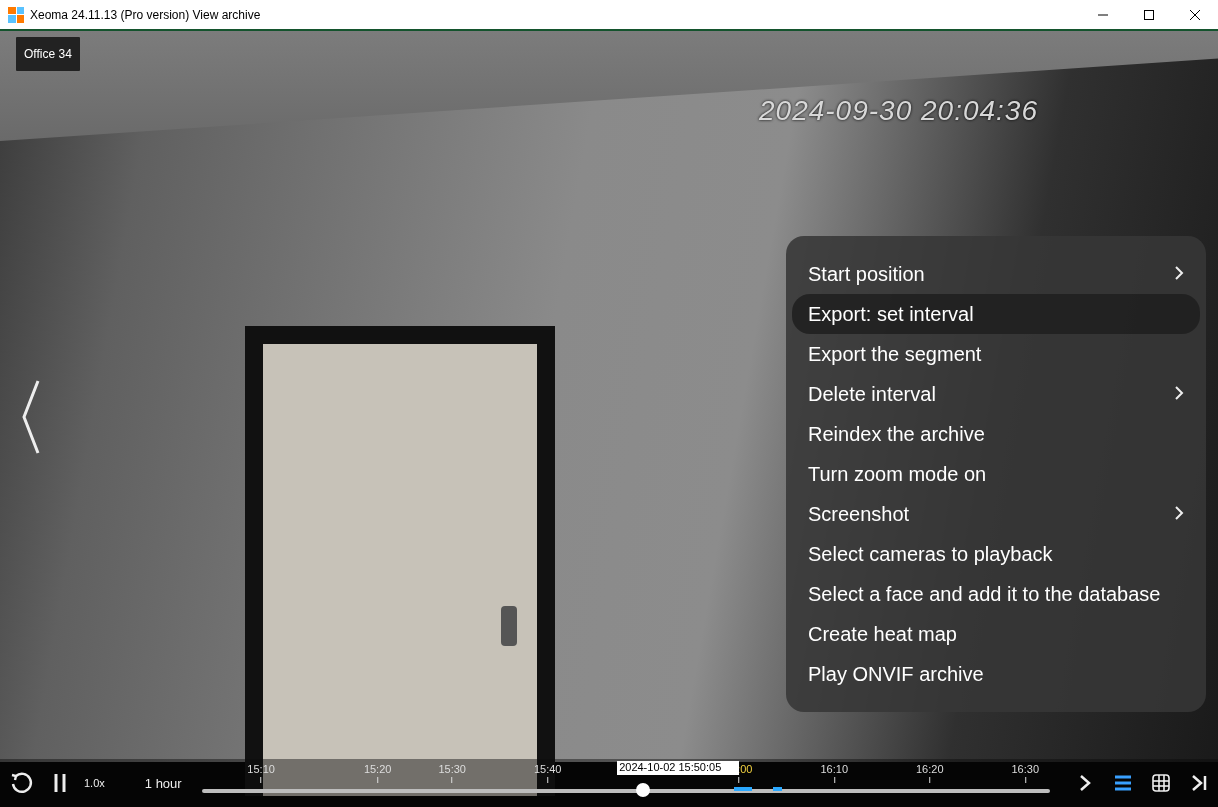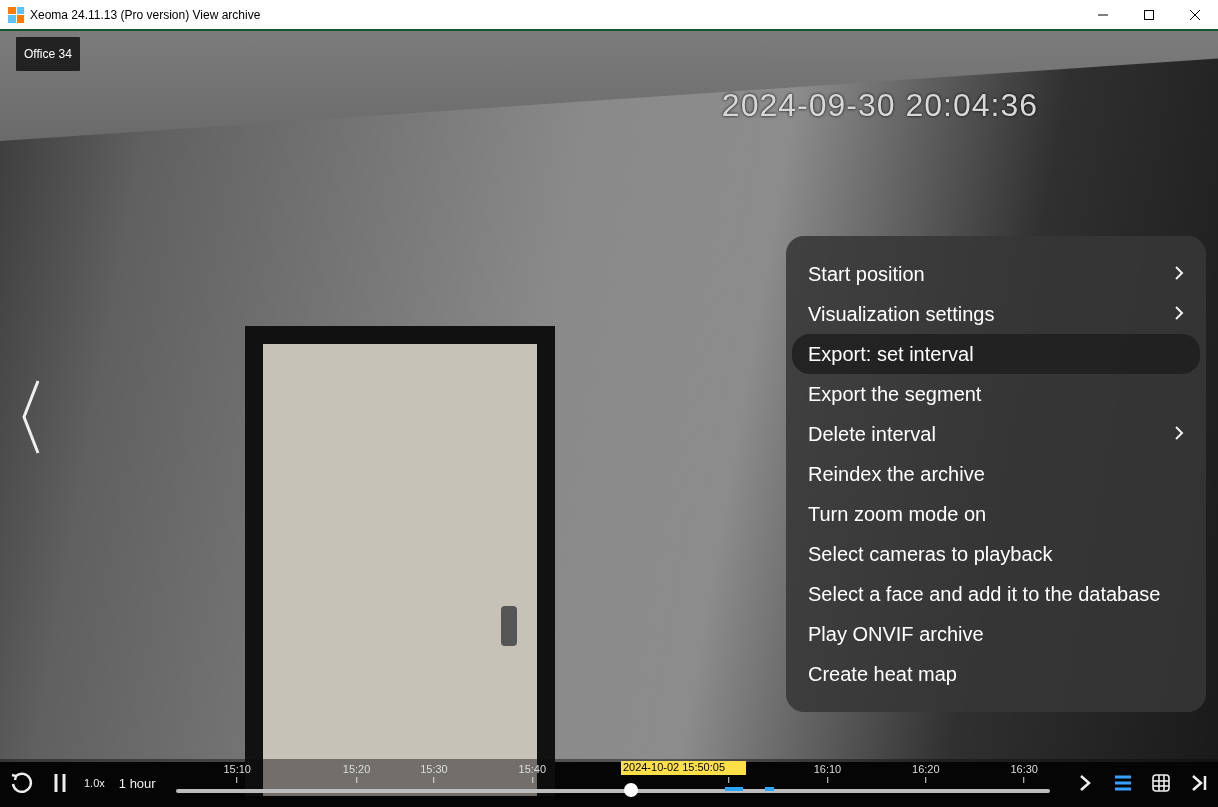--- a/index.html
+++ b/index.html
@@ -23,44 +23,44 @@
   .scene .wall { position:absolute; left:0; top:0; right:0; bottom:45px;
                  background:linear-gradient(100deg,#3a3a3a 0%,#606060 12%,#8a8a8a 45%,#8c8c8c 60%,#303030 80%,#1a1a1a 100%); }
   .scene .ceiling { position:absolute; left:0; top:0; width:100%; height:110px;
                     background:linear-gradient(180deg,#7c7c7c,#6a6a6a);
                     clip-path:polygon(0 0,100% 0,100% 25%,0 100%); }
   .scene .door { position:absolute; left:245px; top:295px; width:310px; height:470px;
                  background:#c7c2b8; border:18px solid #111; border-bottom:none; }
   .scene .door::after{ content:""; position:absolute; right:20px; top:58%; width:16px; height:40px; background:#555; border-radius:4px;}
   
   .camera-label { position:absolute; top:6px; left:4px; background:#222; color:#fff; padding:10px 8px; font-size:12px; border-radius:1px;margin-left:12px;}
-  .timestamp-osd { position:absolute; top:56px; right:180px; color:#d8d8d8; font-size:32px; font-family:Arial,sans-serif; letter-spacing:1px; text-shadow:0 0 3px #000;}
+  .timestamp-osd { position:absolute; top:64px; right:180px; color:#d8d8d8; font-size:28px; font-family:Arial,sans-serif; letter-spacing:1px; text-shadow:0 0 3px #000;font-style:italic;}
   
   .nav-prev { position:absolute; left:18px; top:50%; transform:translateY(-50%); }
   .nav-prev svg { width:24px; height:80px; stroke:#eee; stroke-width:3; fill:none; }
   
   
   .ctx-menu { position:absolute; right:12px; top:205px; width:420px; background:rgba(55,55,55,0.88); border-radius:18px; padding:18px 0; }
   .ctx-item { display:flex; align-items:center; justify-content:space-between; padding:0 22px; height:40px; color:#fff; font-size:20px; cursor:pointer;}
   .ctx-item.hover { background:rgba(30,30,30,0.85); border-radius:18px; margin:0 6px; padding:0 16px;}
   .ctx-item .chev svg{ width:10px; height:16px; stroke:#eee; stroke-width:2; fill:none;}
   
   
   .bottombar { position:absolute; left:0; right:0; bottom:0; height:48px; background:rgba(10,10,10,0.45); display:flex; align-items:center; color:#eee; font-size:13px;}
   .btn { display:flex; align-items:center; justify-content:center; padding:0 8px; height:48px;}
   .btn svg { stroke:#eee; fill:none; }
   .speed { padding:0 6px; font-size:11px; color:#eee;}
-  .range { padding:0 8px; font-size:13px; color:#eee;}
+  .range { padding:0 8px; font-size:13px; color:#eee;margin-left:26px;}
   
   .timeline-wrap { position:relative; flex:1; height:48px; margin:0 6px 0 2px;}
   .timeline-line { position:absolute; left:10px; right:10px; top:30px; height:4px; background:#bdbdbd; border-radius:2px;}
   .tick { position:absolute; top:4px; font-size:11px; color:#ddd; transform:translateX(-50%); text-align:center;}
   .tick.yellow { color:#f0d040; }
   .tick .mark{ display:block; width:1px; height:6px; background:#ddd; margin:2px auto 0;}
-  .seg-hl { position:absolute; top:2px; height:14px; background:#fde047; color:#000; font-size:11px; padding:0 2px; white-space:nowrap;margin-left:17px;}
+  .seg-hl { position:absolute; top:2px; height:14px; background:#ffffff; color:#000; font-size:11px; padding:0 2px; white-space:nowrap;}
   .playhead { position:absolute; top:24px; width:14px; height:14px; background:#fff; border-radius:50%; transform:translateX(-50%);}
   .blue-dash { position:absolute; top:28px; height:4px; background:#2aa8ff;}
   
   .right-controls { display:flex; align-items:center; }
   .right-controls .btn svg { width:22px; height:22px; }
   .menu-lines svg line{ stroke:#39a0ff; stroke-width:3;}
 </style>
 </head>
 <body>
 
@@ -109,55 +109,55 @@
       </svg>
   </div>
 
   <div class="ctx-menu" id="ctxMenu">
       <div class="ctx-item">
         <span>Start position</span>
         <span class="chev"><svg viewBox="0 0 10 16">
             <polyline points="2,2 8,8 2,14"></polyline>
           </svg></span>
       </div>
-      <div class="ctx-item">
-        <span>Visualization settings</span>
-        <span class="chev"><svg viewBox="0 0 10 16">
-            <polyline points="2,2 8,8 2,14"></polyline>
-          </svg></span>
-      </div>
       <div class="ctx-item hover">
         <span>Export: set interval</span>
       </div>
       <div class="ctx-item">
         <span>Export the segment</span>
       </div>
       <div class="ctx-item">
         <span>Delete interval</span>
         <span class="chev"><svg viewBox="0 0 10 16">
             <polyline points="2,2 8,8 2,14"></polyline>
           </svg></span>
       </div>
       <div class="ctx-item">
         <span>Reindex the archive</span>
       </div>
       <div class="ctx-item">
         <span>Turn zoom mode on</span>
       </div>
       <div class="ctx-item">
+        <span>Screenshot</span>
+        <span class="chev"><svg viewBox="0 0 10 16">
+            <polyline points="2,2 8,8 2,14"></polyline>
+          </svg></span>
+      </div>
+      <div class="ctx-item">
         <span>Select cameras to playback</span>
       </div>
       <div class="ctx-item">
         <span>Select a face and add it to the database</span>
       </div>
       <div class="ctx-item">
+        <span>Create heat map</span>
+      </div>
+      <div class="ctx-item">
         <span>Play ONVIF archive</span>
-      </div>
-      <div class="ctx-item">
-        <span>Create heat map</span>
       </div>
     </div>
 
   <div class="bottombar">
     <div class="btn">
       <svg width="26" height="26" viewBox="0 0 26 26" stroke-width="2.4">
         <path d="M5 14 A9 9 0 1 0 8 6"></path>
           <polyline points="4,5 8,6 7,10"></polyline>
       </svg>
     </div>

